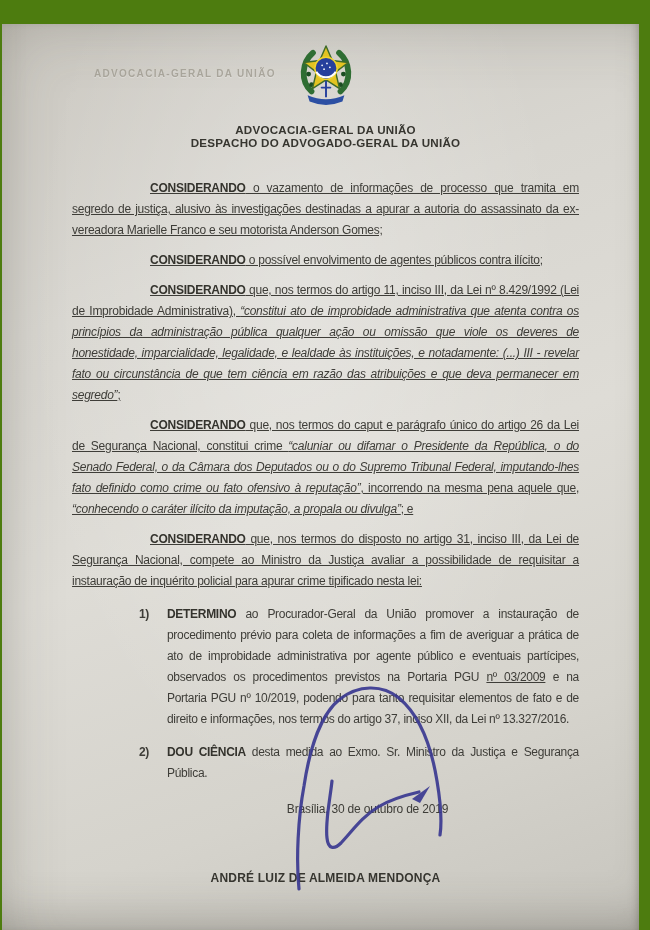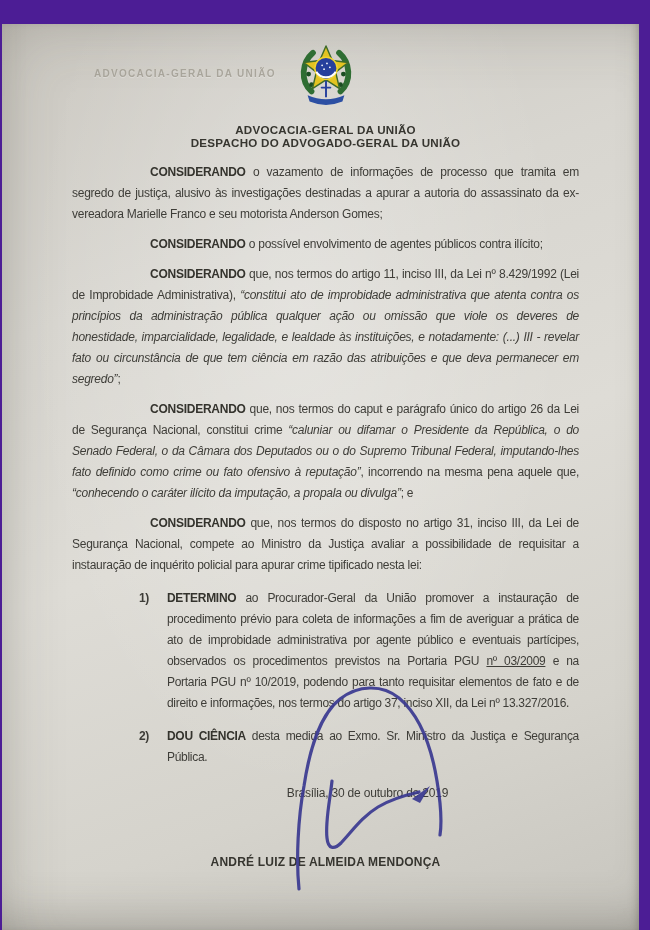--- a/index.html
+++ b/index.html
@@ -1,18 +1,18 @@
 <!DOCTYPE html>
 <html><head>
 <meta charset="utf-8">
 <style>
   html,body { margin:0; padding:0; background:#ffffff; }
   .stage {
     position:relative; width:650px; height:930px; overflow:hidden;
-    background:#4c1d95;
+    background:#4d7c0f;
     font-family:"Liberation Sans", sans-serif;
   }
   .paper {
     position:absolute; left:2px; top:24px; right:11px; bottom:0;
     background:
       radial-gradient(ellipse at 46% 32%, rgba(255,255,255,.28) 0%, rgba(255,255,255,0) 55%),
       linear-gradient(160deg, #cbc8c1 0%, #d8d6d0 28%, #dedcd6 52%, #d5d3cc 78%, #c7c5be 100%);
     box-shadow:
       inset -5px 0 9px -5px rgba(60,55,45,.40),
       inset 0 -34px 46px -24px rgba(70,65,55,.30),
@@ -27,21 +27,21 @@
     color:#9b978c; opacity:.75; filter:blur(.4px);
     text-shadow:0 1px 1px rgba(255,255,255,.4);
   }
   .crest { display:block; margin:20px auto 0; width:58px; height:64px; }
   .org-title, .doc-title {
     text-align:center; font-size:11.6px; font-weight:700;
     letter-spacing:.25px; color:#36352f; margin:0;
   }
   .org-title { margin-top:15px; }
   .doc-title { }
-  .body-text { margin-top:13px; }
+  .body-text { margin-top:29px;text-decoration:underline; }
   .body-text p {
     margin:0 0 9px 0; text-indent:78px; text-align:justify;
     font-size:12px; line-height:21px; letter-spacing:-0.25px; color:#3e3d38;
   }
   .doc-list { margin-top:12px; }
   .item {
     position:relative; margin:0 0 12px 95px; text-align:justify;
     font-size:12px; line-height:21px; letter-spacing:-0.3px; color:#3e3d38;
   }
   .item .num { position:absolute; left:-28px; font-weight:700; }

